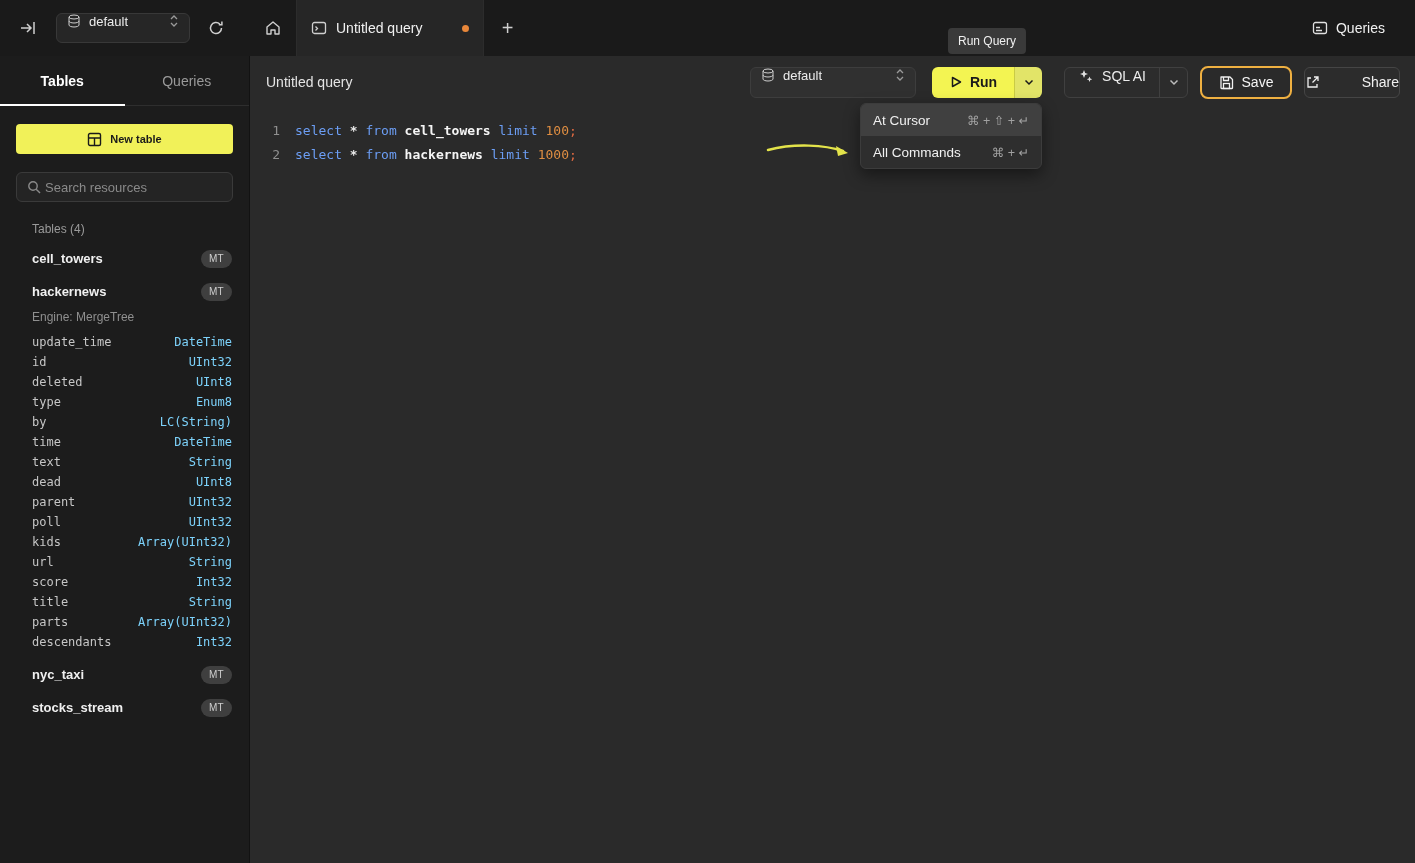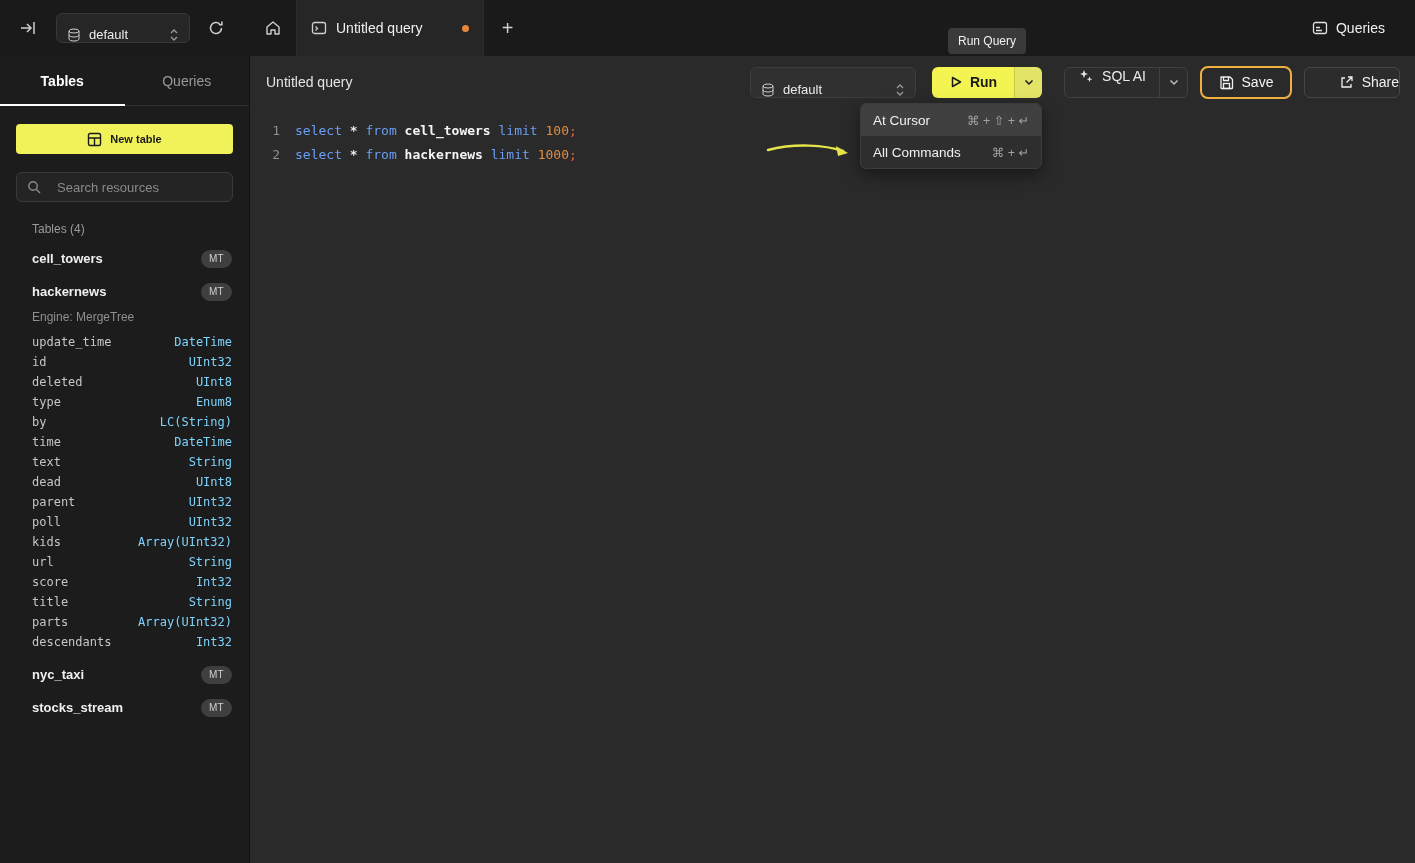--- a/index.html
+++ b/index.html
@@ -18,21 +18,21 @@
     position: absolute; top: 0; left: 0; width: 1415px; height: 56px;
     background: #1a1a1a; display: flex; align-items: center; z-index: 5;
   }
   .icon-btn {
     width: 32px; height: 32px; display: flex; align-items: center; justify-content: center;
     border-radius: 6px; cursor: pointer; flex: none;
   }
   .topbar-collapse { margin-left: 12px; }
   .pill-select {
     height: 30px; background: #262626; border: 1px solid #383838; border-radius: 6px;
-    display: flex; align-items: flex-end; padding: 0 10px; gap: 8px; cursor: pointer;
+    display: flex; align-items: flex-start; padding: 0 10px; gap: 8px; cursor: pointer;
   }
   .topbar .pill-select { width: 134px; margin-left: 12px; }
   .pill-select .pill-label { font-size: 13px; color: #ececec; flex: 1; }
   .topbar-refresh { margin-left: 10px; }
   .tabstrip {
     position: absolute; left: 250px; top: 0; height: 56px; display: flex; align-items: stretch;
   }
   .tab-home {
     width: 47px; display: flex; align-items: center; justify-content: center;
     border-right: 1px solid #2c2c2c; cursor: pointer;
@@ -69,21 +69,21 @@
   }
   .new-table-btn {
     margin: 18px 17px 0 16px; height: 30px; background: #f1f159; border: none; border-radius: 4px;
     display: flex; align-items: center; justify-content: center; gap: 8px; width: 217px;
     font-size: 11px; font-weight: bold; color: #1a1a1a; cursor: pointer;
     font-family: "Liberation Sans", sans-serif;
   }
   .search-box {
     margin: 18px 17px 0 16px; height: 30px; width: 217px; background: #242424;
     border: 1px solid #3a3a3a; border-radius: 6px; display: flex; align-items: center;
-    padding: 0 10px; gap: 16px;
+    padding: 0 10px; gap: 4px;
   }
   .search-box input {
     background: transparent; border: none; outline: none; color: #d8d8d8;
     font-size: 13px; width: 100%; font-family: "Liberation Sans", sans-serif;
   }
   .search-box input::placeholder { color: #8a8a8a; }
   .section-label { margin: 20px 0 0 32px; font-size: 12px; color: #9a9a9a; }
   .table-list { margin-top: 6px; }
   .table-row {
     height: 33px; display: flex; align-items: center; justify-content: space-between;
@@ -140,21 +140,21 @@
   }
   .save-btn {
     margin-left: 12px; width: 92px; height: 33px; background: transparent;
     border: 2px solid #efb041; border-radius: 8px; display: flex; align-items: center;
     justify-content: center; gap: 8px; font-size: 14px; color: #f5f5f5; cursor: pointer;
     font-family: "Liberation Sans", sans-serif;
   }
   .share-btn {
     margin-left: 12px; width: 96px; height: 31px; background: #2c2c2c;
     border: 1px solid #454545; border-radius: 6px; display: flex; align-items: center;
-    justify-content: flex-end; gap: 8px; font-size: 14px; color: #f0f0f0; cursor: pointer;
+    justify-content: space-between; gap: 8px; font-size: 14px; color: #f0f0f0; cursor: pointer;
     font-family: "Liberation Sans", sans-serif;
   }
 
   
   .run-tooltip {
     position: absolute; top: -28px; left: 737px; transform: translateX(-50%);
     background: #3a3a3a; color: #f0f0f0; font-size: 12px; padding: 6px 10px;
     border-radius: 4px; white-space: nowrap; z-index: 20;
   }
   .run-menu {

